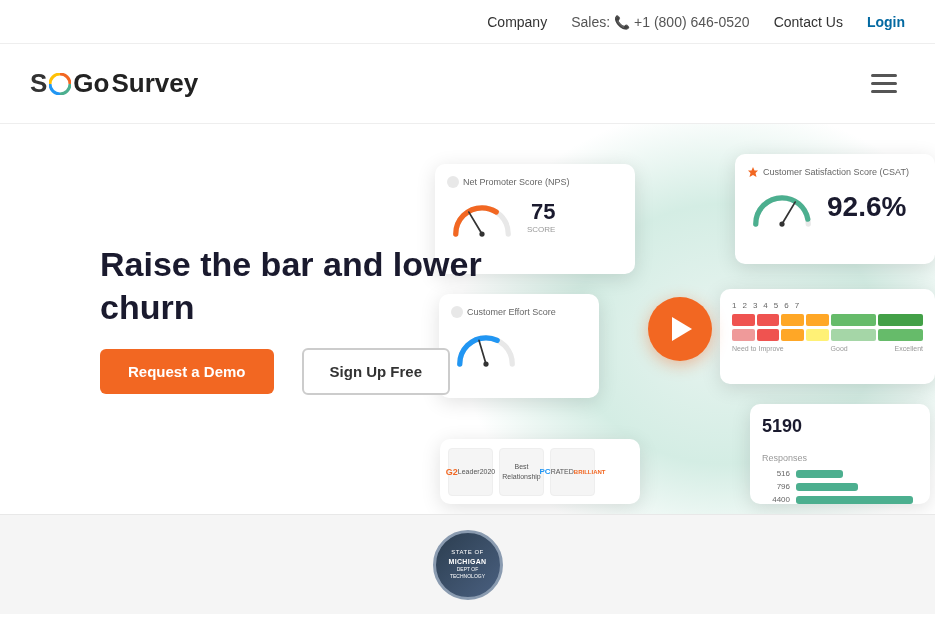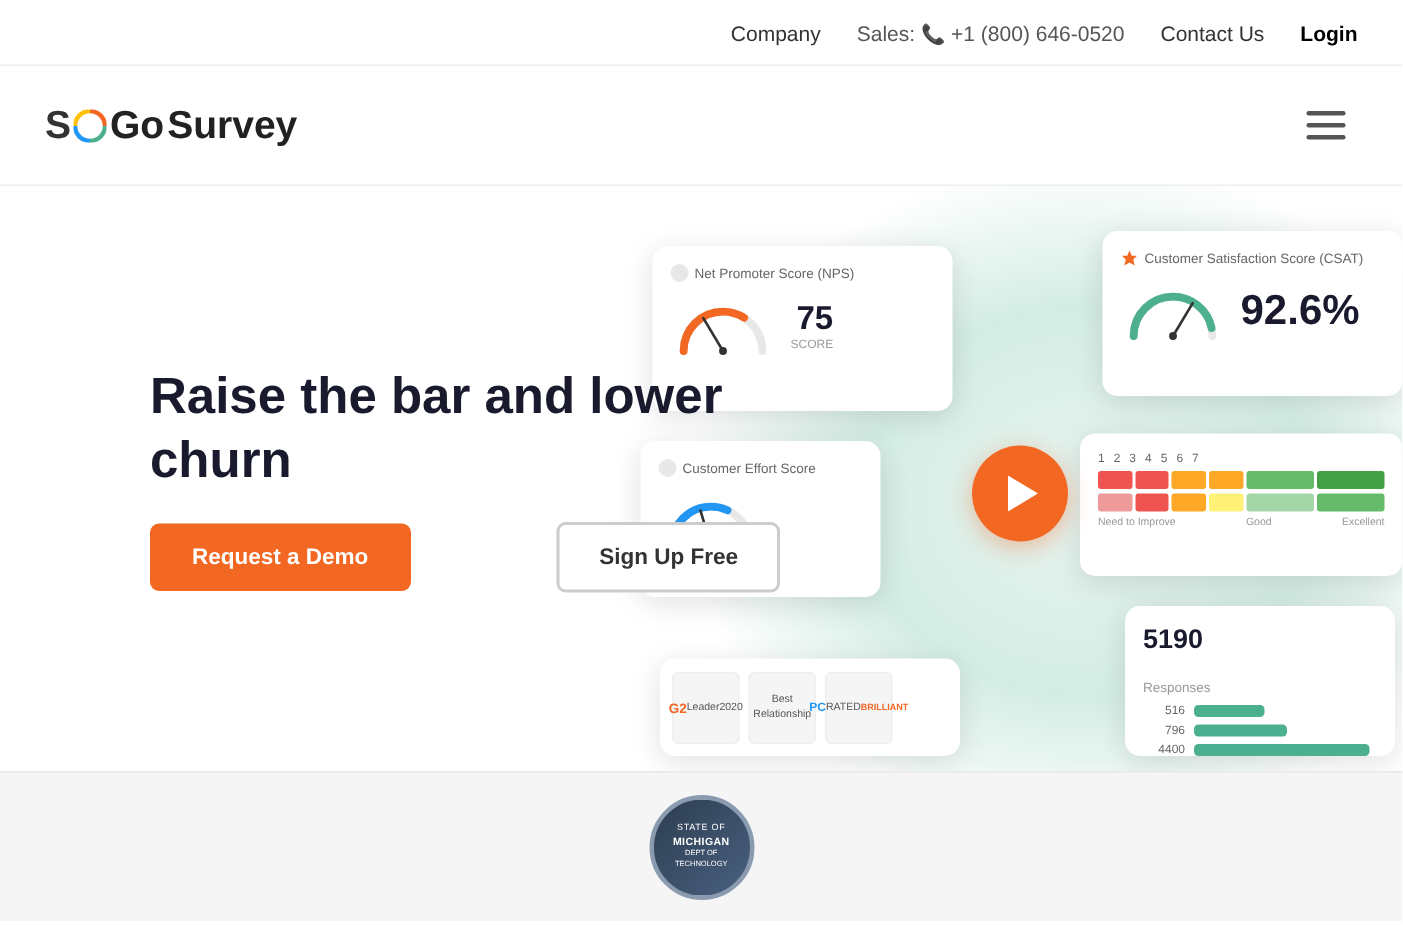--- a/index.html
+++ b/index.html
@@ -16,21 +16,21 @@
       font-size: 14px;
       color: #333;
       gap: 24px;
     }
     .top-nav a {
       color: #333;
       text-decoration: none;
       font-size: 14px;
     }
     .top-nav .login-link {
-      color: #000000;
+      color: #0369a1;
       font-weight: 600;
       text-decoration: none;
     }
     .phone-icon {
       color: #555;
       font-size: 13px;
     }
 
     
     .main-header {
@@ -90,21 +90,20 @@
       font-size: 15px;
       color: #555;
       line-height: 1.6;
       margin-bottom: 30px;
       max-width: 340px;
     }
     .hero-buttons {
       display: flex;
       gap: 28px;
       align-items: center;
-      justify-content: space-between;
     }
     .btn-demo {
       background: #f26722;
       color: #fff;
       border: none;
       padding: 14px 28px;
       border-radius: 6px;
       font-size: 15px;
       font-weight: 600;
       cursor: pointer;
@@ -161,21 +160,21 @@
       width: 200px;
       height: 110px;
     }
     .card-csat {
       right: 0px;
       top: 10px;
       width: 200px;
       height: 110px;
     }
     .card-ces {
-      left: 2px;
+      left: 14px;
       top: 150px;
       width: 160px;
       height: 104px;
     }
     .card-heatmap {
       right: 0px;
       top: 145px;
       width: 215px;
       height: 95px;
     }

